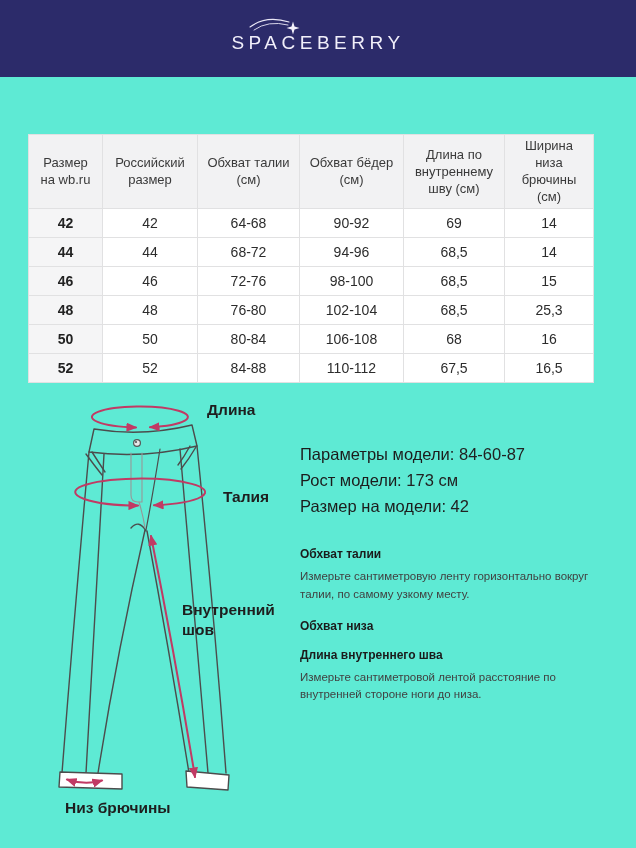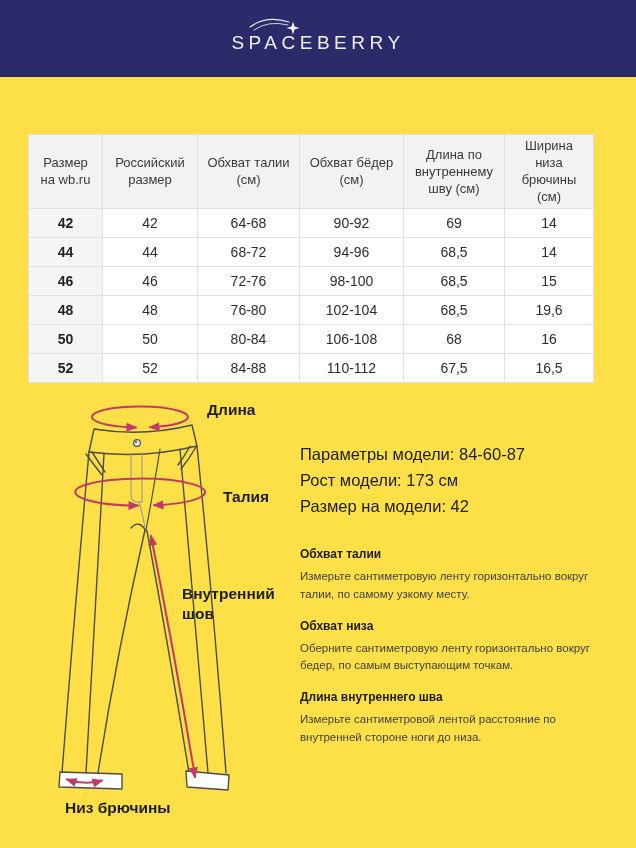--- a/index.html
+++ b/index.html
@@ -1,17 +1,17 @@
 <!DOCTYPE html>
 <html lang="ru"><head>
 <meta charset="utf-8">
 <style>
   * { margin:0; padding:0; box-sizing:border-box; }
   html,body { background:#fff; }
-  .page { position:relative; width:636px; height:848px; background:#fde047; overflow:hidden;
+  .page { position:relative; width:636px; height:848px; background:#5eead4; overflow:hidden;
           font-family:"Liberation Sans","DejaVu Sans",sans-serif; color:#2d2d2d; }
 
   
   .banner { position:absolute; left:0; top:0; width:636px; height:77px; background:#2c2b6a;
             display:flex; align-items:center; justify-content:center; }
   .logo-wrap { position:relative; margin-top:8px; }
   .logo-text { color:#f1effa; font-size:19px; letter-spacing:4.5px; font-weight:400; }
   .comet { position:absolute; left:16px; top:-18px; width:58px; height:27px; }
 
   
@@ -22,21 +22,21 @@
                          line-height:1.32; padding:2px 7px; color:#3a3a3a; }
   .size-table tbody td { height:29px; font-size:14px; background:#fff; color:#2c2c2c; }
   .size-table tbody td.first { background:#f5f5f6; font-weight:700; color:#222; }
 
   
   .diagram { position:absolute; left:15px; top:388px; width:285px; height:450px; }
   .diagram svg { position:absolute; left:0; top:0; }
   .dlabel { position:absolute; font-size:15.5px; font-weight:700; color:#1e1e1e; line-height:1.3; }
   .dlabel.waist  { left:192px; top:12px; }
   .dlabel.hips   { left:208px; top:99px; }
-  .dlabel.seam   { left:167px; top:196px; width:108px; }
+  .dlabel.seam   { left:167px; top:212px; width:108px; }
   .dlabel.bottom { left:50px;  top:410px; }
 
   
   .info { position:absolute; left:300px; top:441px; width:322px; }
   .model-line { font-size:16.5px; line-height:26px; color:#222; }
   .ml-label { font-weight:400; color:#1c1c1c; }
   .guide { margin-top:28px; }
   .guide-item { margin-bottom:15px; }
   .guide-item h3 { font-size:12px; font-weight:700; color:#1b1b1b; margin-bottom:7px; }
   .guide-item p { font-size:11.5px; color:#414141; line-height:1.55; max-width:318px; }
@@ -102,21 +102,21 @@
           <td>98-100</td>
           <td>68,5</td>
           <td>15</td>
         </tr>
         <tr>
           <td class="first">48</td>
           <td>48</td>
           <td>76-80</td>
           <td>102-104</td>
           <td>68,5</td>
-          <td>19,6</td>
+          <td>25,3</td>
         </tr>
         <tr>
           <td class="first">50</td>
           <td>50</td>
           <td>80-84</td>
           <td>106-108</td>
           <td>68</td>
           <td>16</td>
         </tr>
         <tr>
@@ -192,21 +192,20 @@
       <span>42</span>
     </div>
 
     <div class="guide">
       <div class="guide-item">
         <h3>Обхват талии</h3>
         <p>Измерьте сантиметровую ленту горизонтально вокруг талии, по самому узкому месту.</p>
       </div>
       <div class="guide-item">
         <h3>Обхват низа</h3>
-        <p>Оберните сантиметровую ленту горизонтально вокруг бедер, по самым выступающим точкам.</p>
       </div>
       <div class="guide-item narrow">
         <h3>Длина внутреннего шва</h3>
         <p>Измерьте сантиметровой лентой расстояние по внутренней стороне ноги до низа.</p>
       </div>
     </div>
   </section>
 
 </div>
 

